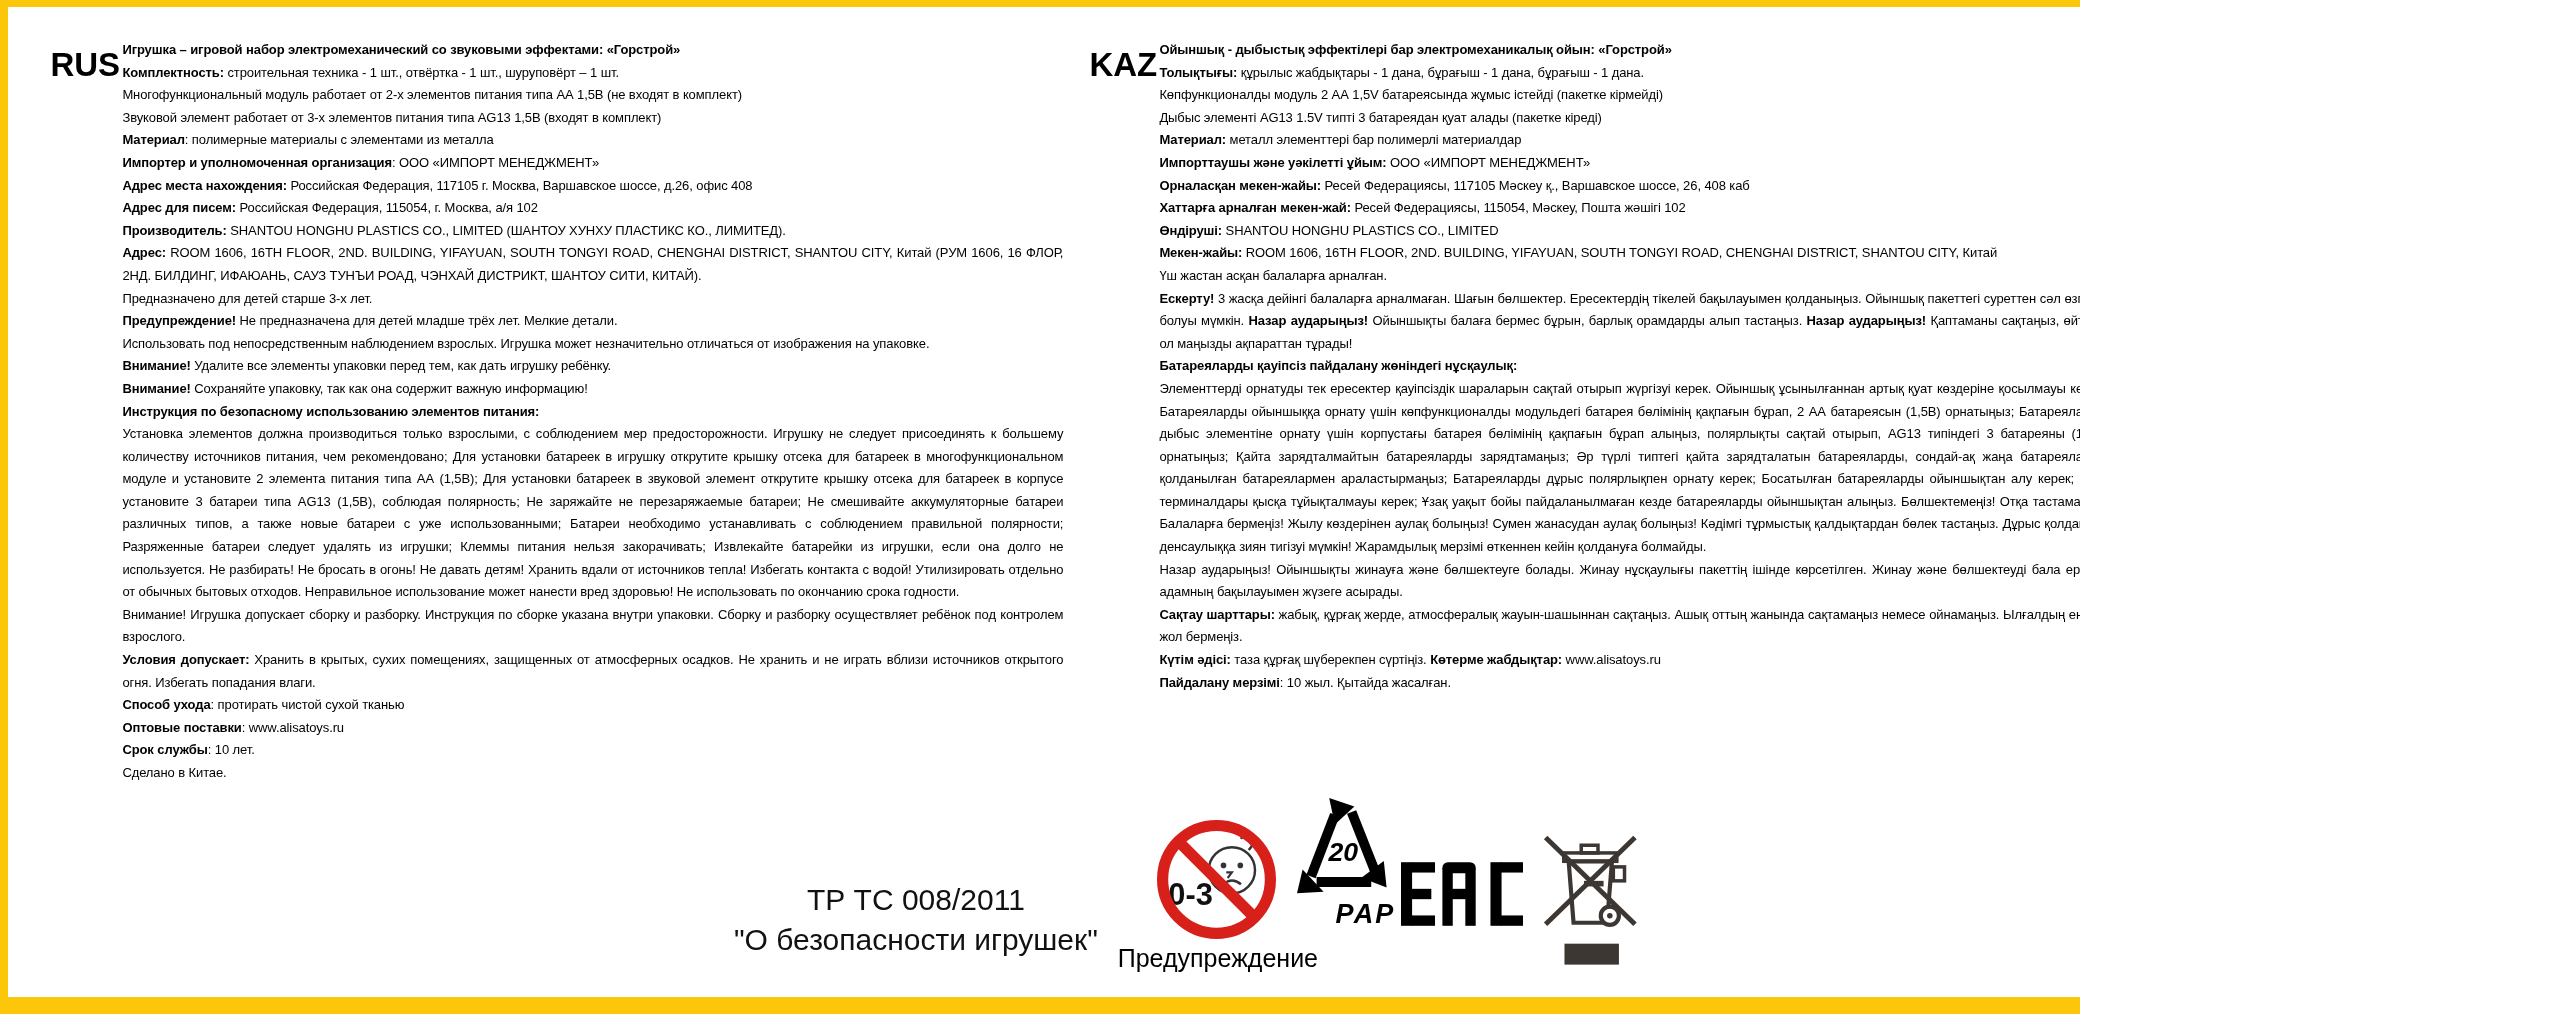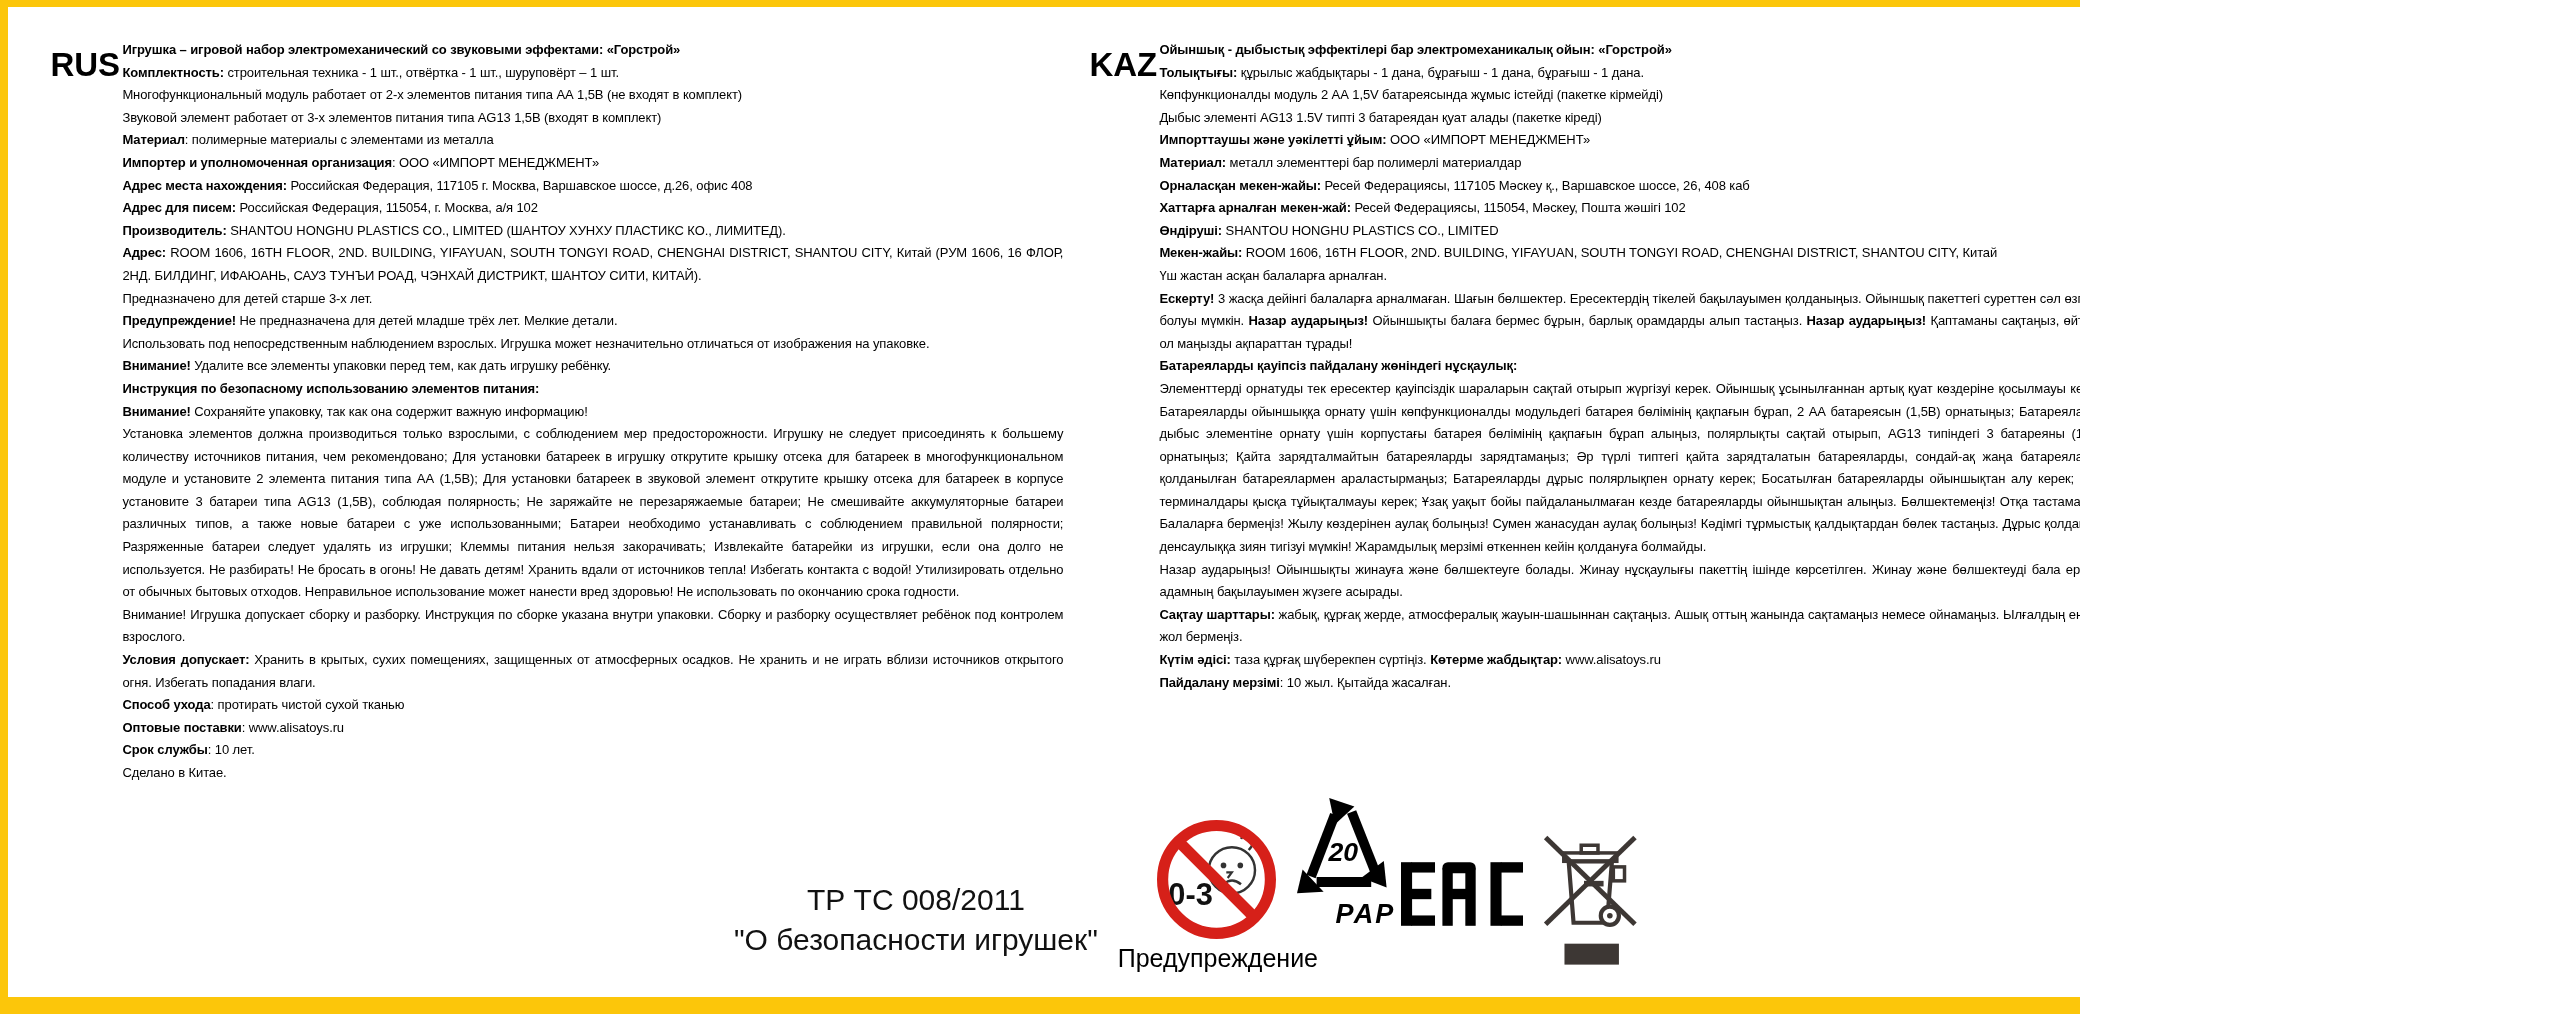--- a/index.html
+++ b/index.html
@@ -43,39 +43,39 @@
         <p class="para"><span class="b">Материал</span><span>: полимерные материалы с элементами из металла</span></p>
         <p class="para"><span class="b">Импортер и уполномоченная организация</span><span>: ООО «ИМПОРТ МЕНЕДЖМЕНТ»</span></p>
         <p class="para"><span class="b">Адрес места нахождения: </span><span>Российская Федерация, 117105 г. Москва, Варшавское шоссе, д.26, офис 408</span></p>
         <p class="para"><span class="b">Адрес для писем: </span><span>Российская Федерация, 115054, г. Москва, а/я 102</span></p>
         <p class="para"><span class="b">Производитель: </span><span>SHANTOU HONGHU PLASTICS CO., LIMITED (ШАНТОУ ХУНХУ ПЛАСТИКС КО., ЛИМИТЕД).</span></p>
         <p class="para"><span class="b">Адрес: </span><span>ROOM 1606, 16TH FLOOR, 2ND. BUILDING, YIFAYUAN, SOUTH TONGYI ROAD, CHENGHAI DISTRICT, SHANTOU CITY, Китай (РУМ 1606, 16 ФЛОР, 2НД. БИЛДИНГ, ИФАЮАНЬ, САУЗ ТУНЪИ РОАД, ЧЭНХАЙ ДИСТРИКТ, ШАНТОУ СИТИ, КИТАЙ).</span></p>
         <p class="para"><span>Предназначено для детей старше 3-х лет.</span></p>
         <p class="para"><span class="b">Предупреждение! </span><span>Не предназначена для детей младше трёх лет. Мелкие детали.</span></p>
         <p class="para"><span>Использовать под непосредственным наблюдением взрослых. Игрушка может незначительно отличаться от изображения на упаковке.</span></p>
         <p class="para"><span class="b">Внимание! </span><span>Удалите все элементы упаковки перед тем, как дать игрушку ребёнку.</span></p>
+        <p class="para"><span class="b">Внимание! </span><span>Сохраняйте упаковку, так как она содержит важную информацию!</span></p>
         <p class="para"><span class="b">Инструкция по безопасному использованию элементов питания:</span></p>
-        <p class="para"><span class="b">Внимание! </span><span>Сохраняйте упаковку, так как она содержит важную информацию!</span></p>
         <p class="para"><span>Установка элементов должна производиться только взрослыми, с соблюдением мер предосторожности. Игрушку не следует присоединять к большему количеству источников питания, чем рекомендовано; Для установки батареек в игрушку открутите крышку отсека для батареек в многофункциональном модуле и установите 2 элемента питания типа АА (1,5В); Для установки батареек в звуковой элемент открутите крышку отсека для батареек в корпусе установите 3 батареи типа AG13 (1,5В), соблюдая полярность; Не заряжайте не перезаряжаемые батареи; Не смешивайте аккумуляторные батареи различных типов, а также новые батареи с уже использованными; Батареи необходимо устанавливать с соблюдением правильной полярности; Разряженные батареи следует удалять из игрушки; Клеммы питания нельзя закорачивать; Извлекайте батарейки из игрушки, если она долго не используется. Не разбирать! Не бросать в огонь! Не давать детям! Хранить вдали от источников тепла! Избегать контакта с водой! Утилизировать отдельно от обычных бытовых отходов. Неправильное использование может нанести вред здоровью! Не использовать по окончанию срока годности.</span></p>
         <p class="para"><span>Внимание! Игрушка допускает сборку и разборку. Инструкция по сборке указана внутри упаковки. Сборку и разборку осуществляет ребёнок под контролем взрослого.</span></p>
         <p class="para"><span class="b">Условия допускает: </span><span>Хранить в крытых, сухих помещениях, защищенных от атмосферных осадков. Не хранить и не играть вблизи источников открытого огня. Избегать попадания влаги.</span></p>
         <p class="para"><span class="b">Способ ухода</span><span>: протирать чистой сухой тканью</span></p>
         <p class="para"><span class="b">Оптовые поставки</span><span>: www.alisatoys.ru</span></p>
         <p class="para"><span class="b">Срок службы</span><span>: 10 лет.</span></p>
         <p class="para"><span>Сделано в Китае.</span></p>
       </div>
 
     <div class="lang-label" style="left:1081px;top:39px;">KAZ</div>
     <div class="col" id="kaz-text" style="left:1151px;width:947px;">
         <p class="para"><span class="b">Ойыншық - дыбыстық эффектілері бар электромеханикалық ойын: «Горстрой»</span></p>
         <p class="para"><span class="b">Толықтығы: </span><span>құрылыс жабдықтары - 1 дана, бұрағыш - 1 дана, бұрағыш - 1 дана.</span></p>
         <p class="para"><span>Көпфункционалды модуль 2 АА 1,5V батареясында жұмыс істейді (пакетке кірмейді)</span></p>
         <p class="para"><span>Дыбыс элементі AG13 1.5V типті 3 батареядан қуат алады (пакетке кіреді)</span></p>
+        <p class="para"><span class="b">Материал: </span><span>металл элементтері бар полимерлі материалдар</span></p>
         <p class="para"><span class="b">Импорттаушы және уәкілетті ұйым: </span><span>ООО «ИМПОРТ МЕНЕДЖМЕНТ»</span></p>
-        <p class="para"><span class="b">Материал: </span><span>металл элементтері бар полимерлі материалдар</span></p>
         <p class="para"><span class="b">Орналасқан мекен-жайы: </span><span>Ресей Федерациясы, 117105 Мәскеу қ., Варшавское шоссе, 26, 408 каб</span></p>
         <p class="para"><span class="b">Хаттарға арналған мекен-жай: </span><span>Ресей Федерациясы, 115054, Мәскеу, Пошта жәшігі 102</span></p>
         <p class="para"><span class="b">Өндіруші: </span><span>SHANTOU HONGHU PLASTICS CO., LIMITED</span></p>
         <p class="para"><span class="b">Мекен-жайы: </span><span>ROOM 1606, 16TH FLOOR, 2ND. BUILDING, YIFAYUAN, SOUTH TONGYI ROAD, CHENGHAI DISTRICT, SHANTOU CITY, Китай</span></p>
         <p class="para"><span>Үш жастан асқан балаларға арналған.</span></p>
         <p class="para"><span class="b">Ескерту! </span><span>3 жасқа дейінгі балаларға арналмаған. Шағын бөлшектер. Ересектердің тікелей бақылауымен қолданыңыз. Ойыншық пакеттегі суреттен сәл өзгеше болуы мүмкін. </span><span class="b">Назар аударыңыз! </span><span>Ойыншықты балаға бермес бұрын, барлық орамдарды алып тастаңыз. </span><span class="b">Назар аударыңыз! </span><span>Қаптаманы сақтаңыз, өйткені ол маңызды ақпараттан тұрады!</span></p>
         <p class="para"><span class="b">Батареяларды қауіпсіз пайдалану жөніндегі нұсқаулық:</span></p>
         <p class="para"><span>Элементтерді орнатуды тек ересектер қауіпсіздік шараларын сақтай отырып жүргізуі керек. Ойыншық ұсынылғаннан артық қуат көздеріне қосылмауы керек; Батареяларды ойыншыққа орнату үшін көпфункционалды модульдегі батарея бөлімінің қақпағын бұрап, 2 АА батареясын (1,5В) орнатыңыз; Батареяларды дыбыс элементіне орнату үшін корпустағы батарея бөлімінің қақпағын бұрап алыңыз, полярлықты сақтай отырып, AG13 типіндегі 3 батареяны (1,5В) орнатыңыз; Қайта зарядталмайтын батареяларды зарядтамаңыз; Әр түрлі типтегі қайта зарядталатын батареяларды, сондай-ақ жаңа батареяларды қолданылған батареялармен араластырмаңыз; Батареяларды дұрыс полярлықпен орнату керек; Босатылған батареяларды ойыншықтан алу керек; Қуат терминалдары қысқа тұйықталмауы керек; Ұзақ уақыт бойы пайдаланылмаған кезде батареяларды ойыншықтан алыңыз. Бөлшектемеңіз! Отқа тастамаңыз! Балаларға бермеңіз! Жылу көздерінен аулақ болыңыз! Сумен жанасудан аулақ болыңыз! Кәдімгі тұрмыстық қалдықтардан бөлек тастаңыз. Дұрыс қолданбау денсаулыққа зиян тигізуі мүмкін! Жарамдылық мерзімі өткеннен кейін қолдануға болмайды.</span></p>
         <p class="para"><span>Назар аударыңыз! Ойыншықты жинауға және бөлшектеуге болады. Жинау нұсқаулығы пакеттің ішінде көрсетілген. Жинау және бөлшектеуді бала ересек адамның бақылауымен жүзеге асырады.</span></p>
         <p class="para"><span class="b">Сақтау шарттары: </span><span>жабық, құрғақ жерде, атмосфералық жауын-шашыннан сақтаңыз. Ашық оттың жанында сақтамаңыз немесе ойнамаңыз. Ылғалдың енуіне жол бермеңіз.</span></p>

